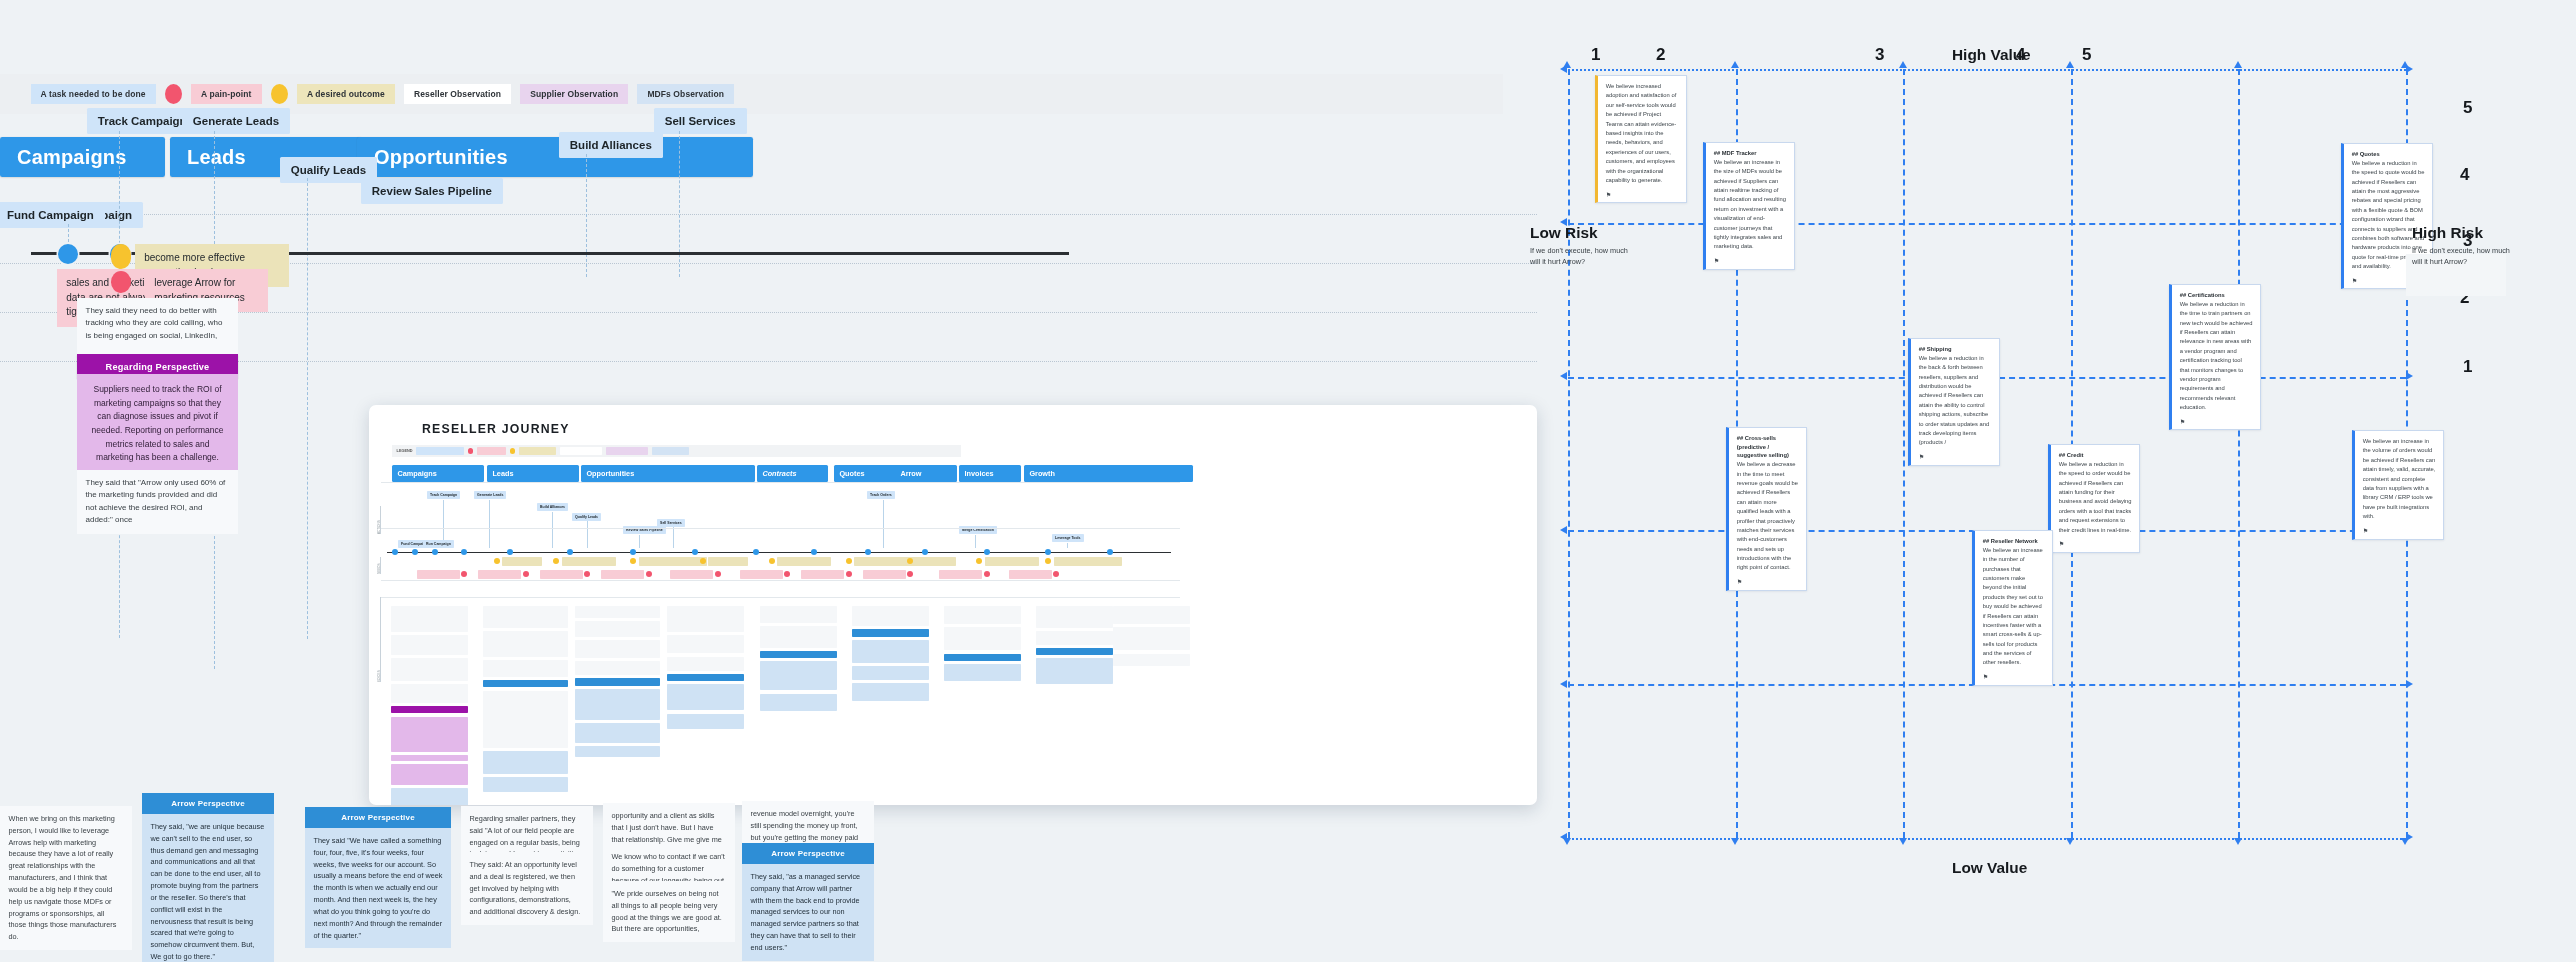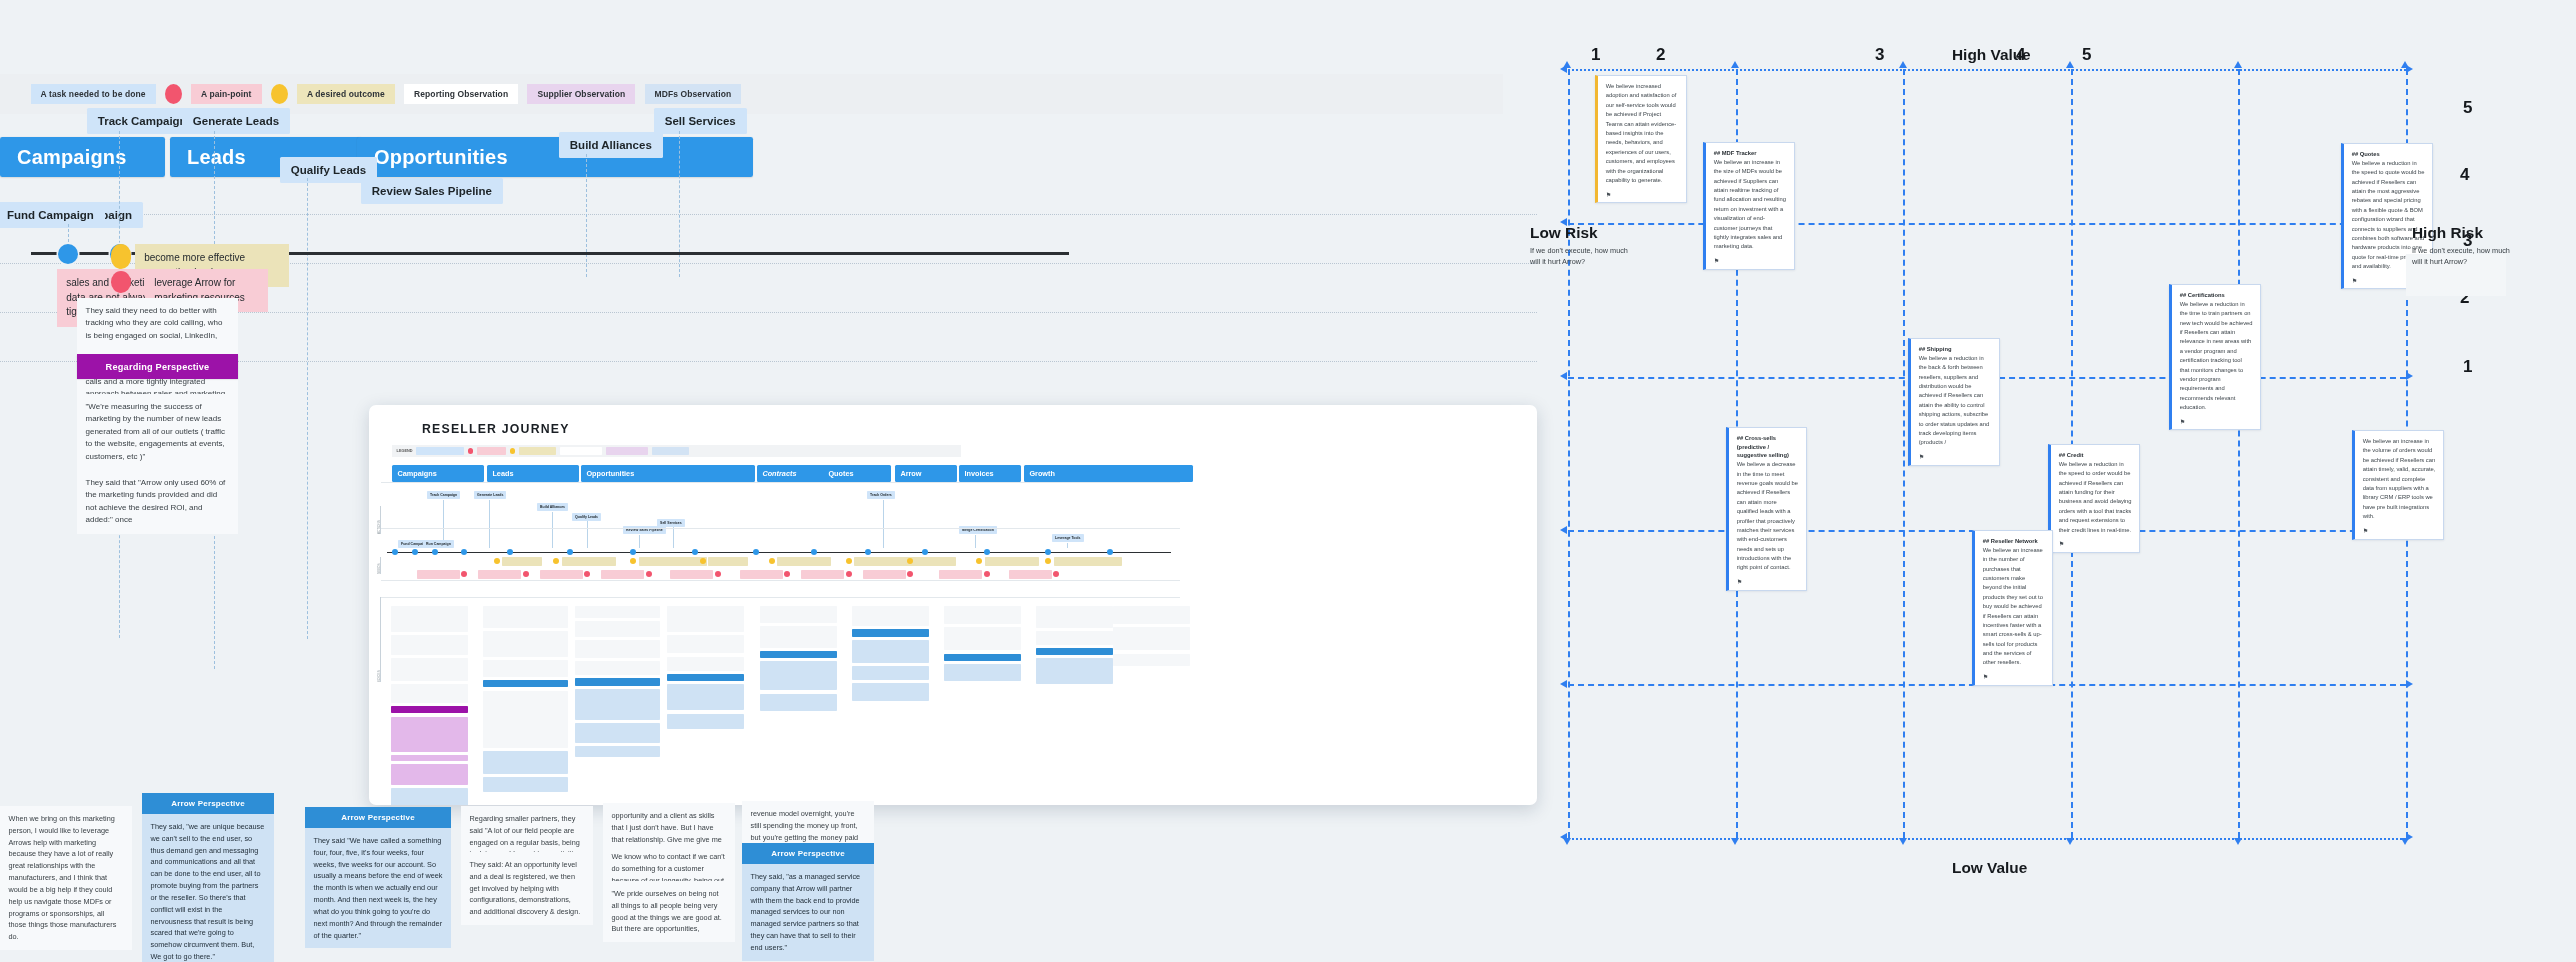--- a/index.html
+++ b/index.html
@@ -114,21 +114,21 @@
 <div id="canvas">
 
   <div id="journey">
 
     <div class="legend-bar" id="legend-bar">
         <span class="lg-chip" style="background:#cfe4f9;">A task needed to be done</span>
         <span class="lg-dot" style="background:#f2556e;"></span>
         <span class="lg-chip" style="background:#f8ccd5;">A pain-point</span>
         <span class="lg-dot" style="background:#f7c32e;"></span>
         <span class="lg-chip" style="background:#ede5bb;">A desired outcome</span>
-        <span class="lg-chip" style="background:#ffffff;">Reporting Observation</span>
+        <span class="lg-chip" style="background:#ffffff;">Reseller Observation</span>
         <span class="lg-chip" style="background:#e8d4ee;">Supplier Observation</span>
         <span class="lg-chip" style="background:#d3e3f4;">MDFs Observation</span>
       </div>
 
     <div class="phase-row" id="phase-row">
         <div class="phase" style="left:31px;width:165px;">Campaigns</div>
         <div class="phase" style="left:201px;width:192px;">Leads</div>
         <div class="phase" style="left:388px;width:396px;">Opportunities</div>
       </div>
 
@@ -168,41 +168,42 @@
         <div class="pin" style="left:111px;top:271px;background:#f2556e;"></div>
       </div>
 
     <div id="obs-layer">
         <div class="txtcard" style="left:77px;top:298px;width:161px;">They said they need to do better with tracking who they are cold calling, who is being engaged on social, LinkedIn, and who do you know within each region.</div>
         <div class="txtcard" style="left:77px;top:344px;width:161px;">They wish their team had better measurements around how a number of calls and a more tightly integrated approach between sales and marketing</div>
         <div class="txtcard" style="left:77px;top:394px;width:161px;">"We're measuring the success of marketing by the number of new leads generated from all of our outlets ( traffic to the website, engagements at events, customers, etc )"</div>
       </div>
 
     <div class="bannerP" style="left:77px; top:354px; width:161px;">Regarding Perspective</div>
+    <div class="bodyP" style="left:77px; top:374px; width:161px;">Suppliers need to track the ROI of marketing campaigns so that they can diagnose issues and pivot if needed. Reporting on performance metrics related to sales and marketing has been a challenge.</div>
     <div class="txtcard" style="left:77px; top:470px; width:161px;">They said that "Arrow only used 60% of the marketing funds provided and did not achieve the desired ROI, and added:" once</div>
 
     <div id="innercard">
       <div id="ic-title">RESELLER JOURNEY</div>
       <div id="ic-legend">
           <span style="font-size:3.8px;font-weight:700;color:#555;">LEGEND</span>
           <span class="ic-chip" style="background:#cfe4f9;width:48px;"></span>
           <span class="ic-dot" style="background:#f2556e;"></span>
           <span class="ic-chip" style="background:#f8ccd5;width:29px;"></span>
           <span class="ic-dot" style="background:#f7c32e;"></span>
           <span class="ic-chip" style="background:#ede5bb;width:37px;"></span>
           <span class="ic-chip" style="background:#ffffff;width:42px;"></span>
           <span class="ic-chip" style="background:#e8d4ee;width:42px;"></span>
           <span class="ic-chip" style="background:#d3e3f4;width:37px;"></span>
         </div>
       <div id="ic-phases">
           <div class="ic-phase" style="left:23px;width:92px;">Campaigns</div>
           <div class="ic-phase" style="left:118px;width:92px;">Leads</div>
           <div class="ic-phase" style="left:212px;width:174px;">Opportunities</div>
           <div class="ic-phase" style="left:388px;width:71px;font-style:italic;">Contracts</div>
-          <div class="ic-phase" style="left:454px;width:68px;">Quotes</div>
+          <div class="ic-phase" style="left:465px;width:68px;">Quotes</div>
           <div class="ic-phase" style="left:526px;width:62px;">Arrow</div>
           <div class="ic-phase" style="left:590px;width:62px;">Invoices</div>
           <div class="ic-phase" style="left:655px;width:169px;">Growth</div>
         </div>
       <div id="ic-body">
           <div class="ic-step" style="left:58px;top:86px;">Track Campaign</div>
           <div class="ic-vl" style="left:74px;top:95px;height:48px;"></div>
           <div class="ic-step" style="left:105px;top:86px;">Generate Leads</div>
           <div class="ic-vl" style="left:120px;top:95px;height:48px;"></div>
           <div class="ic-step" style="left:203px;top:108px;">Qualify Leads</div>

